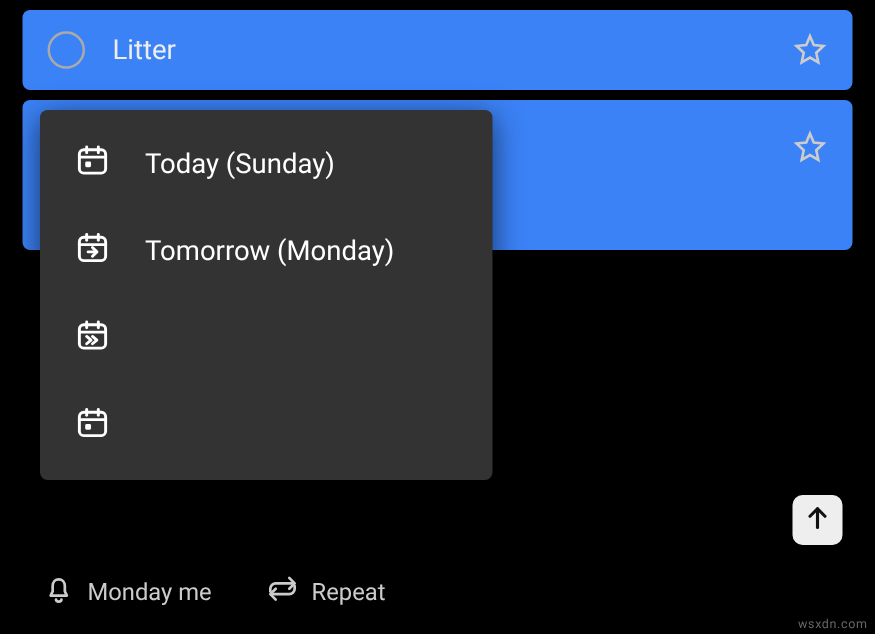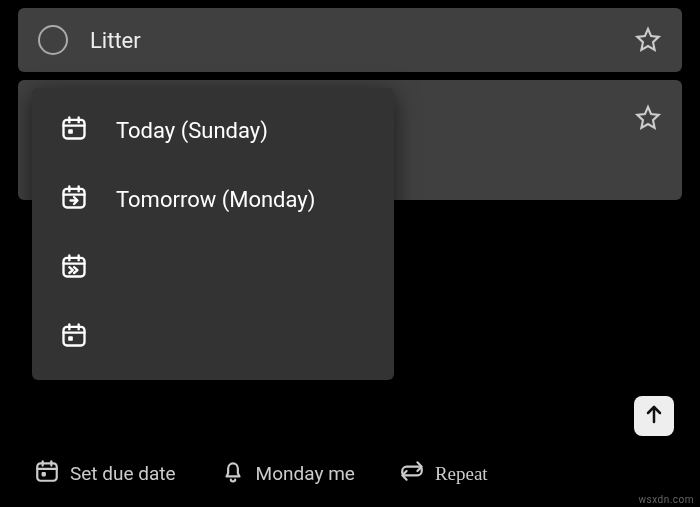--- a/index.html
+++ b/index.html
@@ -6,21 +6,21 @@
     body {
       width: 700px;
       height: 507px;
       background: #000;
       font-family: -apple-system, BlinkMacSystemFont, "Segoe UI", Roboto, sans-serif;
       color: #fff;
       position: relative;
       overflow: hidden;
     }
     .task-row {
-      background: #404040;
+      background: #3b82f6;
       display: flex;
       align-items: center;
       padding: 12px 20px;
       margin: 8px 18px;
       border-radius: 6px;
       height: 64px;
     }
     .task-row-2 {
       height: 120px;
       margin-top: 4px;
@@ -78,21 +78,21 @@
     .action-item {
       display: flex;
       align-items: center;
       gap: 10px;
       color: #ccc;
       font-size: 19px;
       padding: 4px 8px;
       margin-right: 18px;
     }
     .action-item svg { width: 26px; height: 26px; flex-shrink: 0; }
-    .action-item:last-child { margin-right: 0; font-family: Liberation Serif, serif; }
+    .action-item:last-child { margin-right: 0; }
     .dropdown {
       position: absolute;
       left: 20px;
       top: 88px;
       width: 362px;
       background: #333;
       border-radius: 6px;
       box-shadow: 0 6px 24px rgba(0,0,0,0.6);
       padding: 8px 0;
       z-index: 50;
@@ -194,32 +194,20 @@
     <div class="submit-btn">
       <span>
         <svg viewBox="0 0 24 24" fill="none" stroke="#111" stroke-width="2.5" stroke-linecap="round" stroke-linejoin="round">
           <path d="M12 20 V5"></path>
             <path d="M6 11 L12 5 L18 11"></path>
         </svg>
       </span>
     </div>
   </div>
   <div class="add-task-actions">
-    <div class="action-item">
-      <span>
-        <svg viewBox="0 0 24 24" fill="none" stroke="#ccc" stroke-width="2" stroke-linecap="round" stroke-linejoin="round">
-          <rect x="3" y="5" width="18" height="16" rx="3"></rect>
-          <path d="M3 10 H21"></path>
-          <path d="M8 3 V7"></path>
-            <path d="M16 3 V7"></path>
-          <rect x="7" y="13" width="4" height="4" rx="1" fill="#ccc" stroke="none"></rect>
-        </svg>
-      </span>
-      <span>Set due date</span>
-    </div>
     <div class="action-item">
       <span>
         <svg viewBox="0 0 24 24" fill="none" stroke="#ccc" stroke-width="2" stroke-linecap="round" stroke-linejoin="round">
           <path d="M6 17 H18 L16.5 14 V10 C16.5 7 14.5 5 12 5 C9.5 5 7.5 7 7.5 10 V14 Z"></path>
           <path d="M10 20 C10 21 11 21.5 12 21.5 C13 21.5 14 21 14 20"></path>
         </svg>
       </span>
       <span>Monday me</span>
     </div>
     <div class="action-item">

